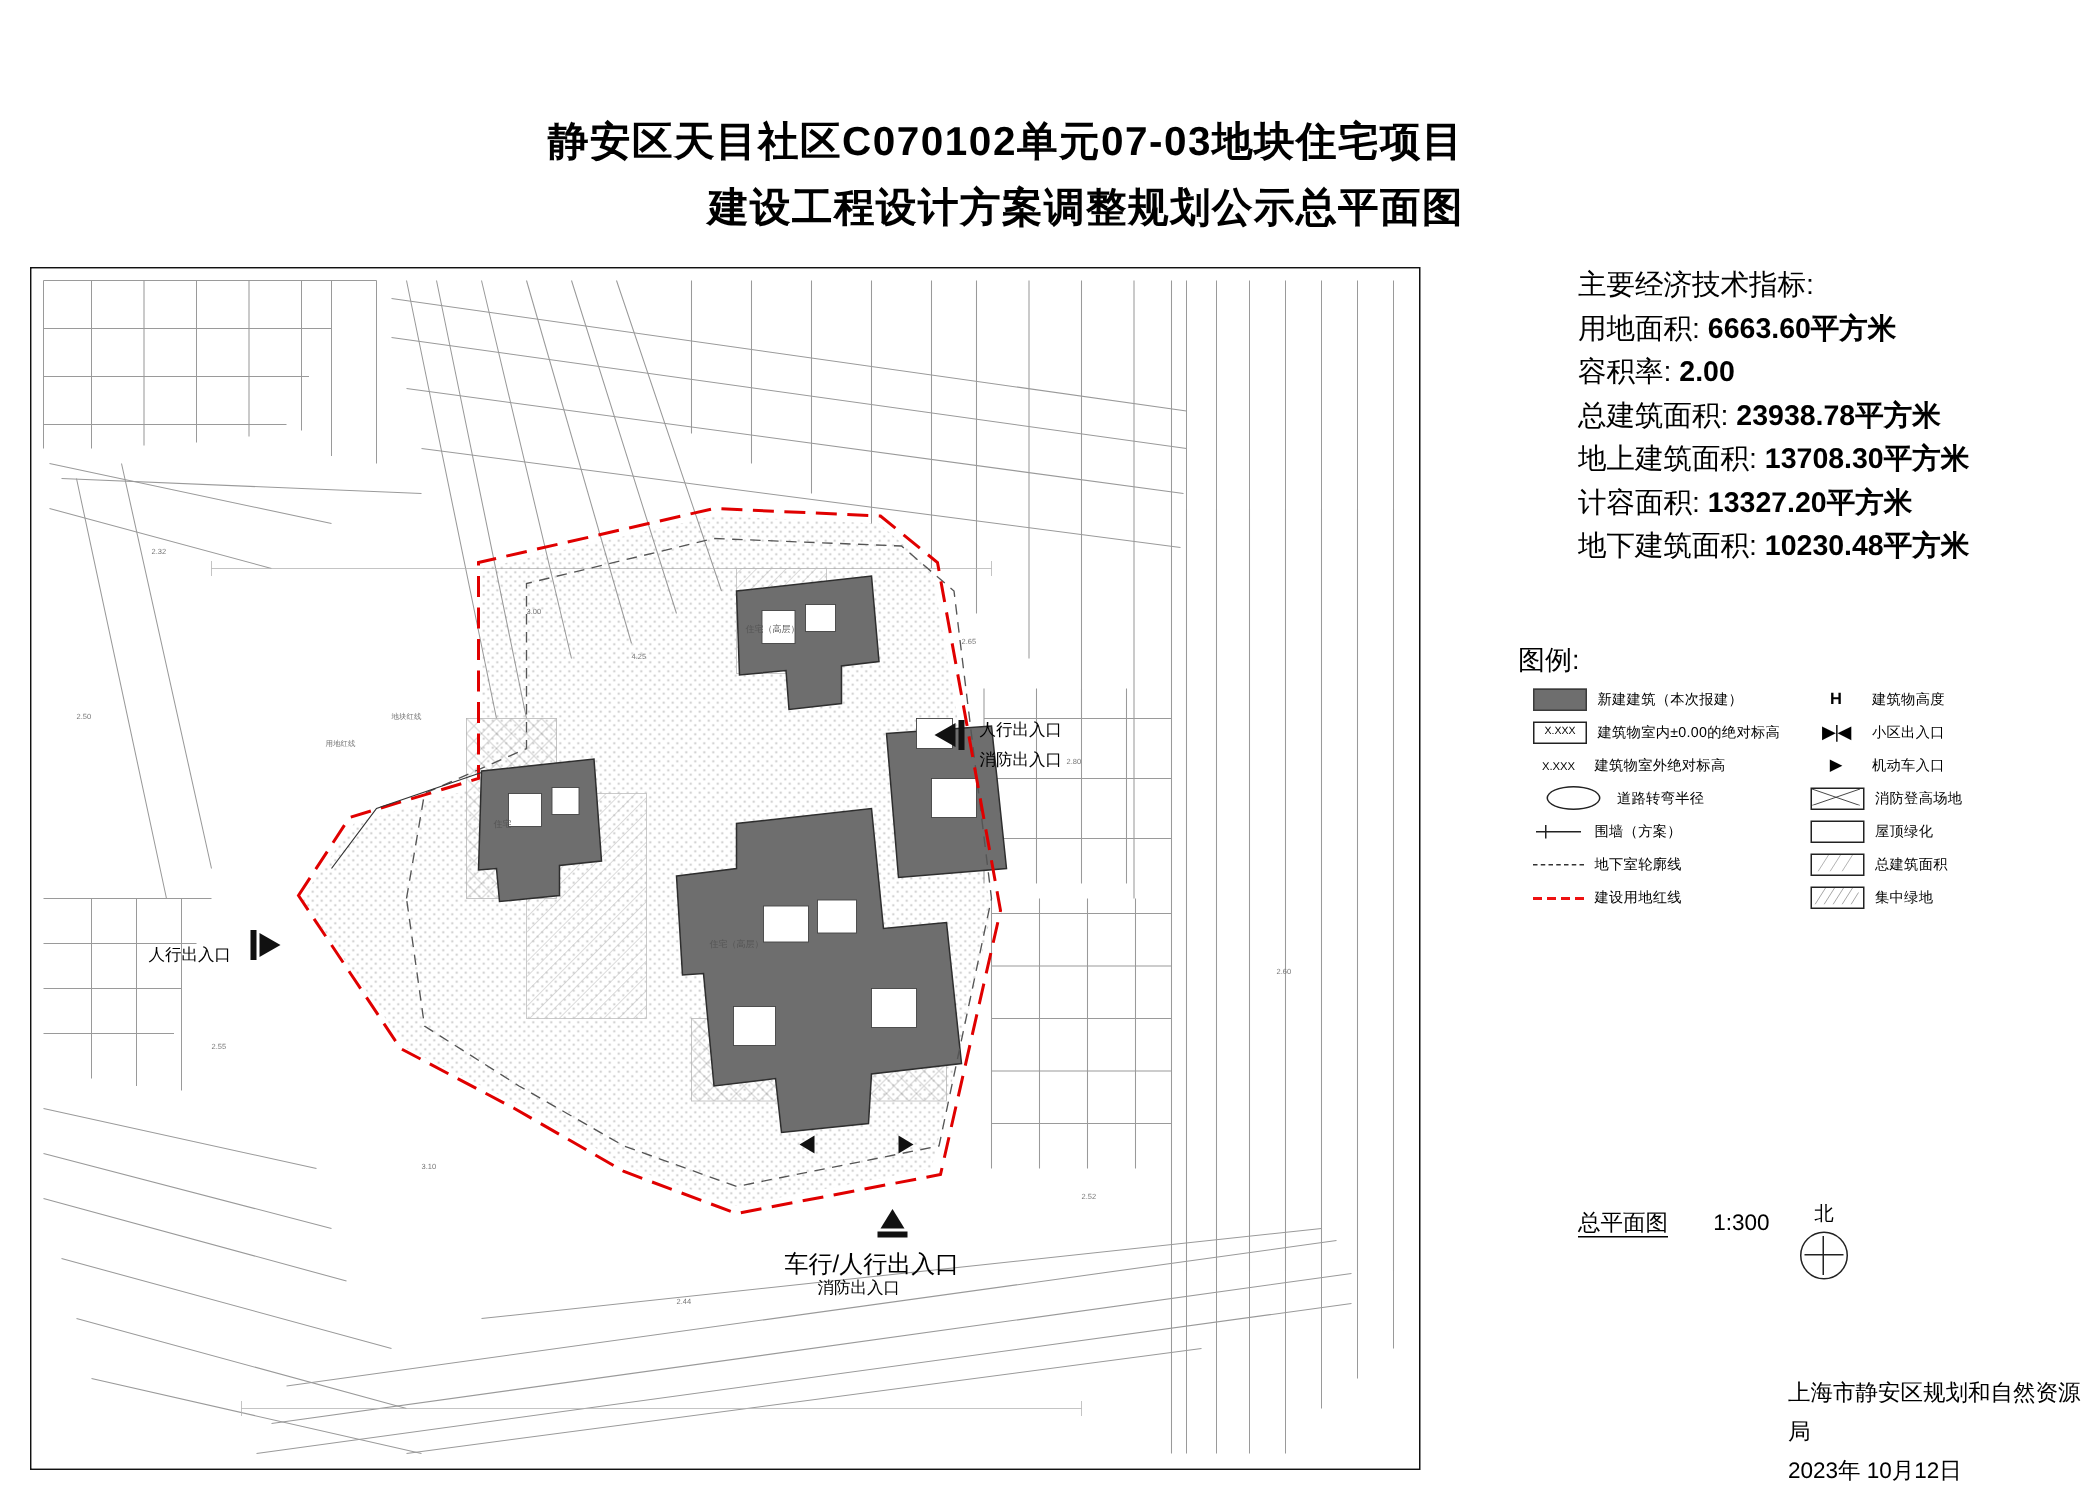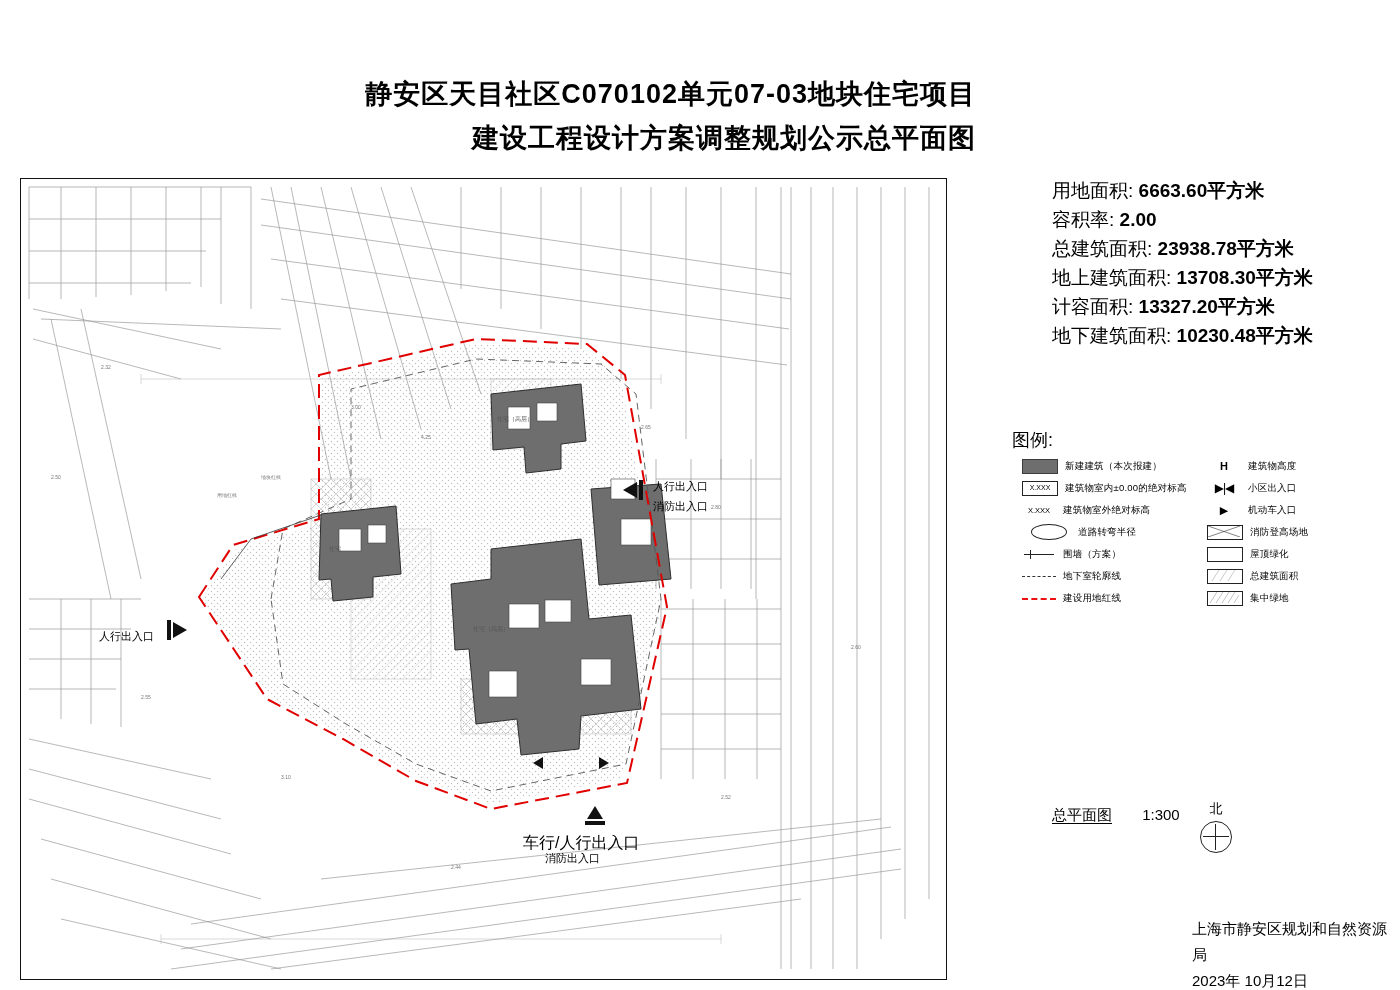--- a/index.html
+++ b/index.html
@@ -330,20 +330,21 @@
   </svg>
 
   <div style="position:absolute;left:78px;top:450px;font-size:11px;">人行出入口</div>
   <div style="position:absolute;left:632px;top:300px;font-size:11px;">人行出入口</div>
   <div style="position:absolute;left:632px;top:320px;font-size:11px;">消防出入口</div>
   <div style="position:absolute;left:502px;top:654px;font-size:16px;">车行/人行出入口</div>
   <div style="position:absolute;left:524px;top:672px;font-size:11px;">消防出入口</div>
 </div>
 
 <div id="metrics">
+  <div class="m-row">主要经济技术指标:</div>
   <div class="m-row">
     <span>用地面积:</span>
     <b>6663.60平方米</b>
   </div>
   <div class="m-row">
     <span>容积率:</span>
     <b>2.00</b>
   </div>
   <div class="m-row">
     <span>总建筑面积:</span>

